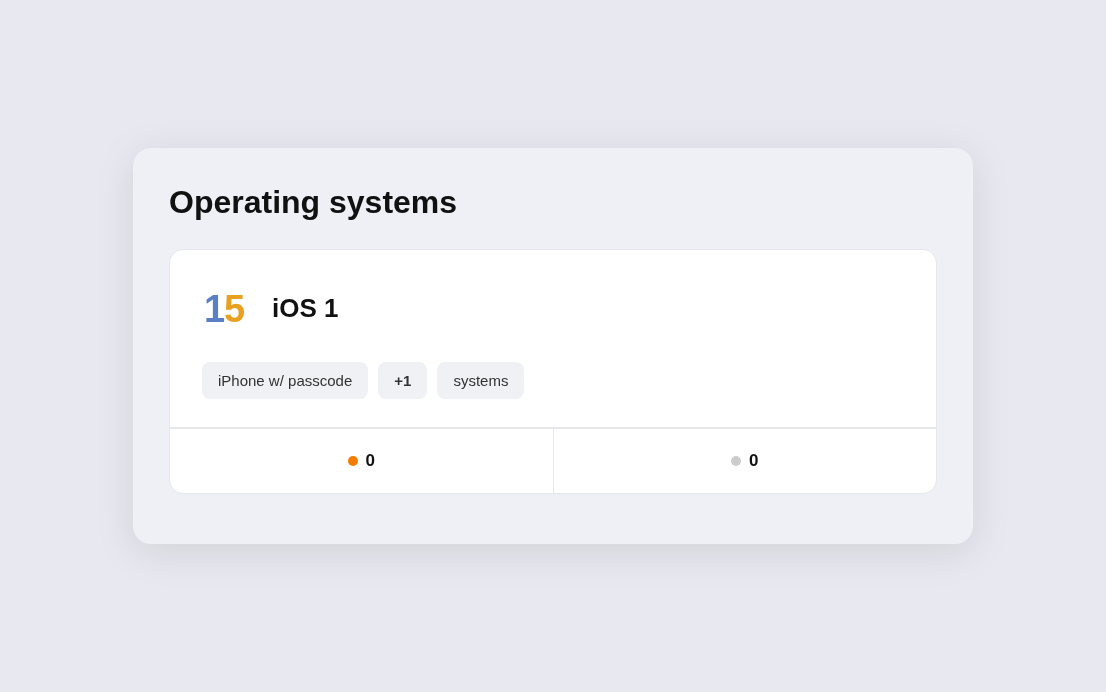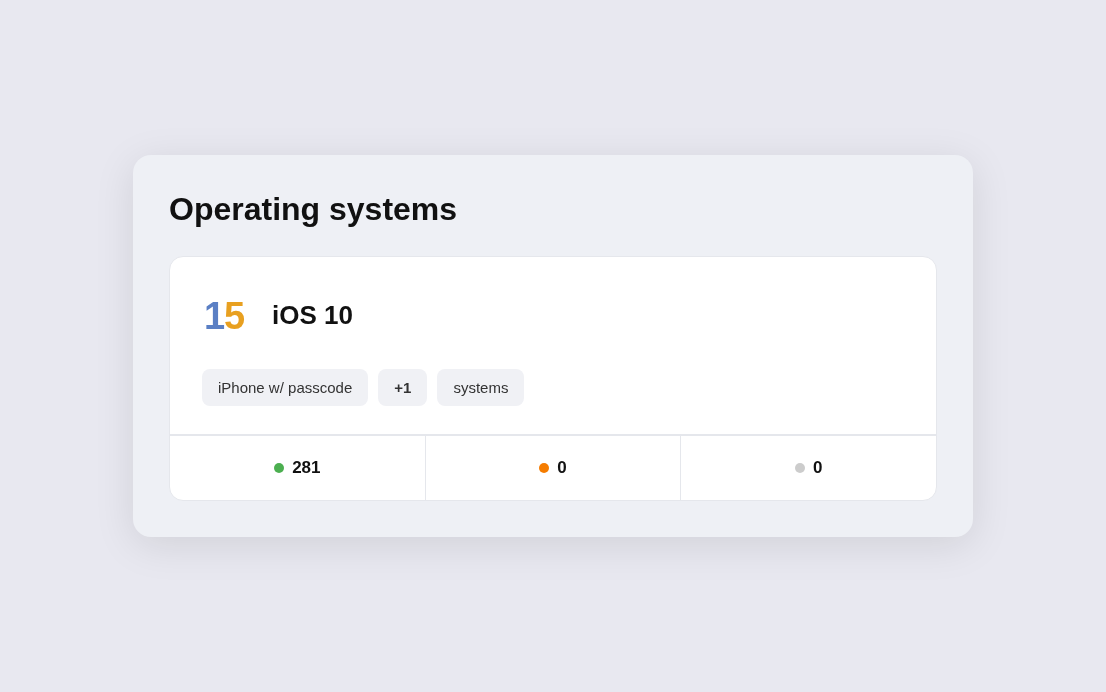--- a/index.html
+++ b/index.html
@@ -13,21 +13,21 @@
       display: flex;
       justify-content: center;
       align-items: center;
       min-height: 100vh;
       font-family: -apple-system, BlinkMacSystemFont, 'Segoe UI', sans-serif;
     }
 
     .outer-card {
       background: #eef0f5;
       border-radius: 18px;
-      padding: 36px 36px 36px 36px;
+      padding: 36px 36px 50px 36px;
       width: 840px;
       box-shadow: 0 8px 40px rgba(0,0,0,0.10);
     }
 
     .page-title {
       font-size: 32px;
       font-weight: 800;
       color: #111;
       margin-bottom: 28px;
     }
@@ -145,35 +145,31 @@
 
         <div class="ios-logo">
           <svg viewBox="0 0 52 52" fill="none" xmlns="http://www.w3.org/2000/svg">
 
             <text x="2" y="40" font-size="38" font-weight="800" font-family="-apple-system, sans-serif" fill="#5a7fc4">1</text>
 
             <text x="22" y="40" font-size="38" font-weight="800" font-family="-apple-system, sans-serif" fill="#e8a020">5</text>
           </svg>
         </div>
 
-        <span class="os-name">iOS 10</span>
+        <span class="os-name">iOS 1</span>
       </div>
 
       <div class="tags-container">
         <span class="tag">iPhone w/ passcode</span>
         <span class="tag-count">+1</span>
         <span class="tag">systems</span>
       </div>
     </div>
 
     <div class="stats-row">
-      <div class="stat-cell">
-        <span class="stat-dot dot-green"></span>
-        <span class="stat-value">281</span>
-      </div>
       <div class="stat-cell">
         <span class="stat-dot dot-orange"></span>
         <span class="stat-value">0</span>
       </div>
       <div class="stat-cell">
         <span class="stat-dot dot-gray"></span>
         <span class="stat-value">0</span>
       </div>
     </div>
   </div>

